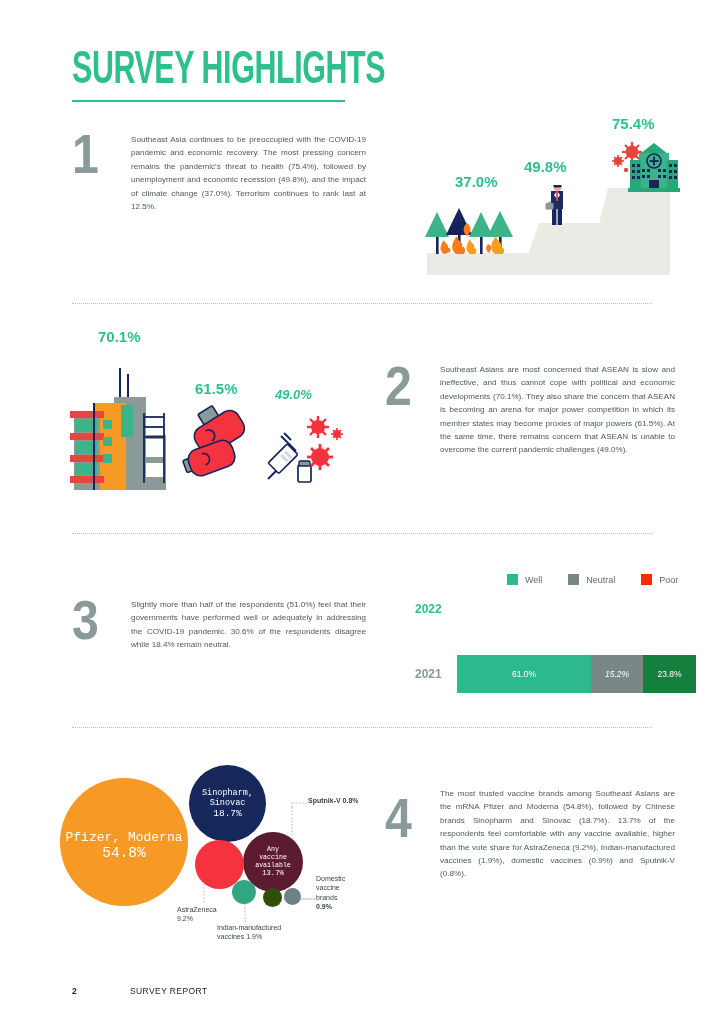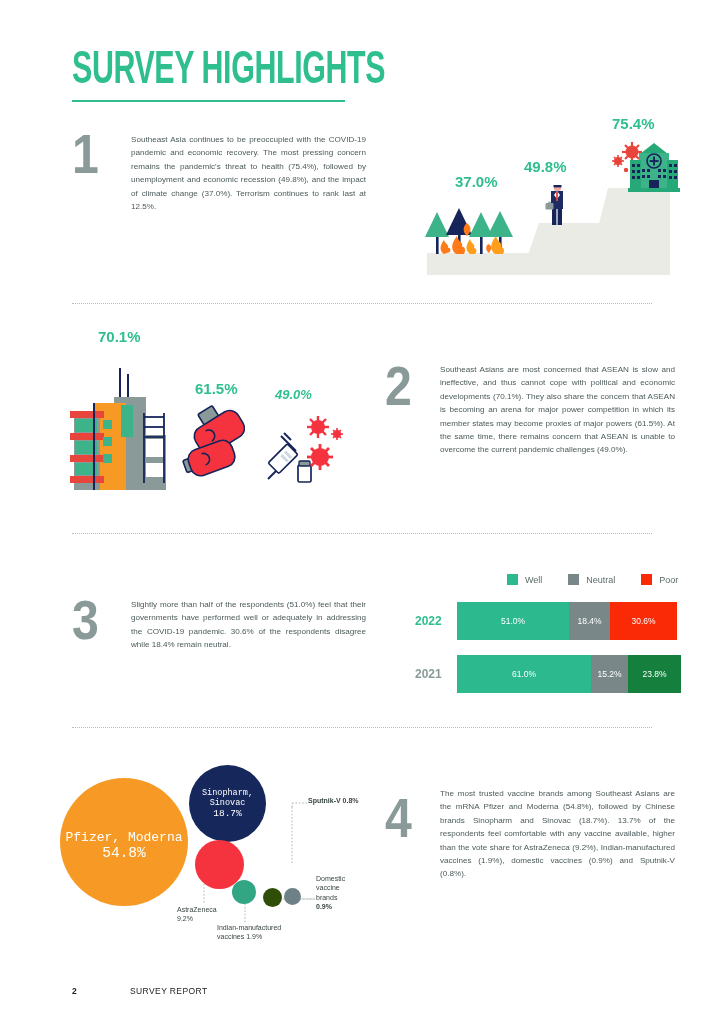--- a/index.html
+++ b/index.html
@@ -336,32 +336,27 @@
       <span class="legend-label">Neutral</span>
     </div>
     <div class="legend-item" style="margin-right:0;">
       <span class="legend-swatch" style="background:#FA2A06;"></span>
       <span class="legend-label">Poor</span>
     </div>
   </div>
 
   <div class="bar-row" style="left:415px; top:602px;">
     <div class="bar-year" style="color:#2FBF8F;">2022</div>
-    <div class="bar-track">
-      <div class="bar-seg" style="width:112px; background:#2BB98D;">51.0%</div>
-      <div class="bar-seg" style="width:41px; background:#7A8788;">18.4%</div>
-      <div class="bar-seg" style="width:67px; background:#FA2A06;">30.6%</div>
-    </div>
   </div>
 
   <div class="bar-row" style="left:415px; top:655px;">
     <div class="bar-year" style="color:#8a9a99;">2021</div>
     <div class="bar-track">
       <div class="bar-seg" style="width:134px; background:#2BB98D;">61.0%</div>
-      <div class="bar-seg" style="width:37px; background:#7A8788;">15.2%</div>
+      <div class="bar-seg" style="width:52px; background:#7A8788;font-style:italic;">15.2%</div>
       <div class="bar-seg" style="width:53px; background:#15803d;">23.8%</div>
     </div>
   </div>
 
   <div class="divider" style="top:727px;"></div>
 
   <div class="big-num" style="left:385px; top:790px;">4</div>
   <div class="body-text" style="left:440px; top:787px;">The most trusted vaccine brands among Southeast Asians are the mRNA Pfizer and Moderna (54.8%), followed by Chinese brands Sinopharm and Sinovac (18.7%). 13.7% of the respondents feel comfortable with any vaccine available, higher than the vote share for AstraZeneca (9.2%), Indian-manufactured vaccines (1.9%), domestic vaccines (0.9%) and Sputnik-V (0.8%).</div>
 
   <div class="illo" style="left:60px; top:760px; width:310px; height:190px;">
@@ -382,20 +377,26 @@
       <span style="font-size:13px;margin-top:8px;">Pfizer, Moderna</span>
       <span style="font-size:14.5px;">54.8%</span>
     </div>
 
     <div class="bubble" style="left:129px; top:5px; width:77px; height:77px; background:#15275B;">
       <span style="font-size:8.5px;">Sinopharm,</span>
       <span style="font-size:8.5px;">Sinovac</span>
       <span style="font-size:9.5px;">18.7%</span>
     </div>
 
+    <div class="bubble" style="left:183px; top:72px; width:60px; height:60px; background:#5C1B2E;">
+      <span style="font-size:6.6px;">Any</span>
+      <span style="font-size:6.6px;">vaccine</span>
+      <span style="font-size:6.6px;">available</span>
+      <span style="font-size:7.2px;">13.7%</span>
+    </div>
 
     <div class="bubble" style="left:135px; top:80px; width:49px; height:49px; background:#F5333F;"></div>
     <div class="bub-lead" style="left:117px; top:145px; width:70px;">
       <span>AstraZeneca</span><br>
       <span>9.2%</span>
     </div>
 
     <div class="bubble" style="left:172px; top:120px; width:24px; height:24px; background:#32A583;"></div>
     <div class="bub-lead" style="left:157px; top:163px; width:105px;">
       <span>Indian-manufactured</span><br>

